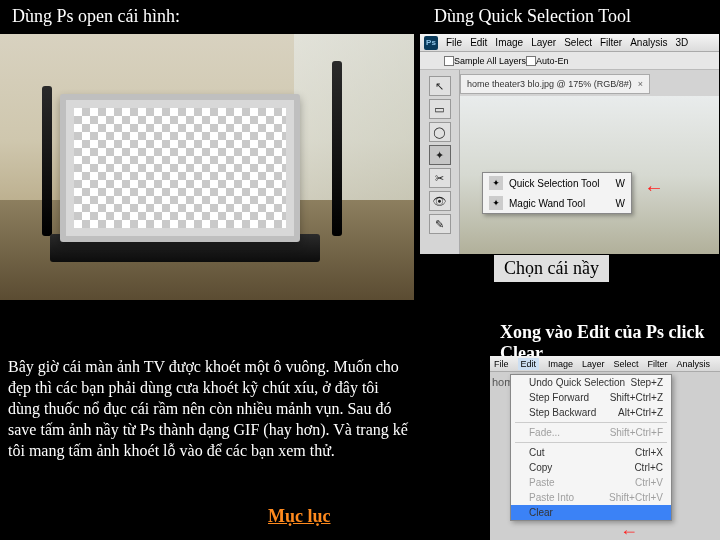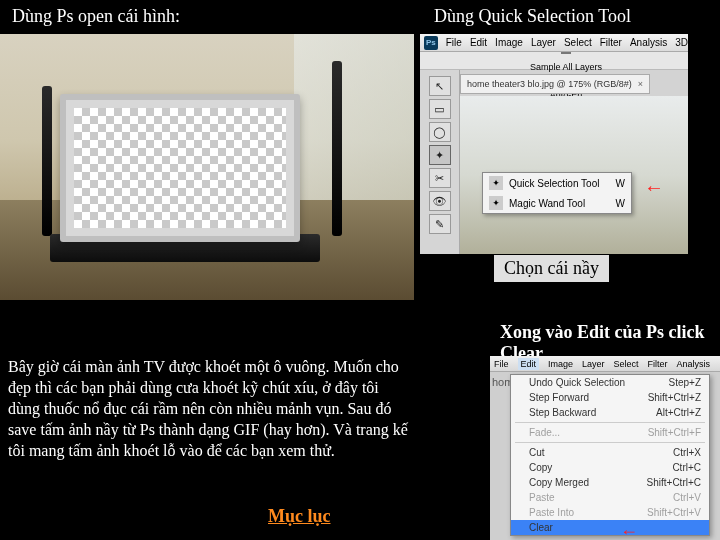--- a/index.html
+++ b/index.html
@@ -75,21 +75,21 @@
     border-radius: 3px;
     bottom: 64px;
   }
   .speaker-left { left: 42px; height: 150px; }
   .speaker-right { left: 332px; height: 175px; }
 
   
   .ps-panel {
     position: absolute;
     left: 420px; top: 34px;
-    width: 268px; height: 220px;
+    width: 299px; height: 220px;
     background: #d3d3d3;
     color: #000;
     font-family: Tahoma, sans-serif;
     font-size: 10px;
   }
   .ps-titlebar {
     height: 18px;
     background: linear-gradient(#f5f5f5, #dcdcdc);
     border-bottom: 1px solid #aaa;
     display: flex;
@@ -107,24 +107,22 @@
     border-radius: 2px;
   }
   .ps-menu { display: flex; gap: 8px; padding-left: 6px; }
   .ps-menu span { font-size: 10px; }
   .ps-options {
     height: 18px;
     background: #e7e7e7;
     border-bottom: 1px solid #bbb;
     display: flex;
     align-items: center;
-    gap: 8px;
     padding-left: 24px;
     font-size: 9px;
-    flex-direction: column;
   }
   .ps-checkbox {
     display: inline-block;
     width: 10px; height: 10px;
     border: 1px solid #777;
     background: #fff;
   }
   .ps-tab {
     position: absolute;
     left: 40px; top: 40px;
@@ -244,21 +242,21 @@
     align-items: center;
     gap: 9px;
     padding-left: 4px;
     font-size: 9px;
   }
   .ps-edit-panel .bar span.edit-item { color: #000; }
   .ps-edit-panel .bar span.edit-item.hi { background: #cddff2; padding: 1px 3px; }
   .edit-menu {
     position: absolute;
     left: 20px; top: 18px;
-    width: 200px;
+    width: 162px;
     background: #f5f5f5;
     border: 1px solid #888;
     box-shadow: 2px 2px 5px rgba(0,0,0,0.3);
     font-size: 10px;
   }
   .edit-menu .erow {
     display: flex;
     justify-content: space-between;
     align-items: center;
     padding: 2px 8px 2px 18px;
@@ -389,24 +387,20 @@
     </div>
     <div class="sep"></div>
     <div class="erow">
       <span>Cut</span>
       <span>Ctrl+X</span>
     </div>
     <div class="erow">
       <span>Copy</span>
       <span>Ctrl+C</span>
     </div>
-    <div class="erow">
-      <span>Copy Merged</span>
-      <span>Shift+Ctrl+C</span>
-    </div>
     <div class="erow disabled">
       <span>Paste</span>
       <span>Ctrl+V</span>
     </div>
     <div class="erow disabled">
       <span>Paste Into</span>
       <span>Shift+Ctrl+V</span>
     </div>
     <div class="erow highlight">
       <span>Clear</span>

